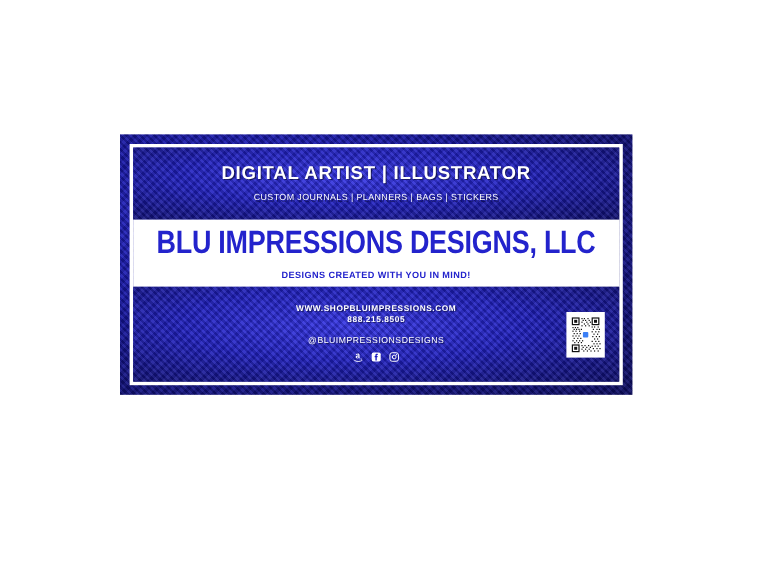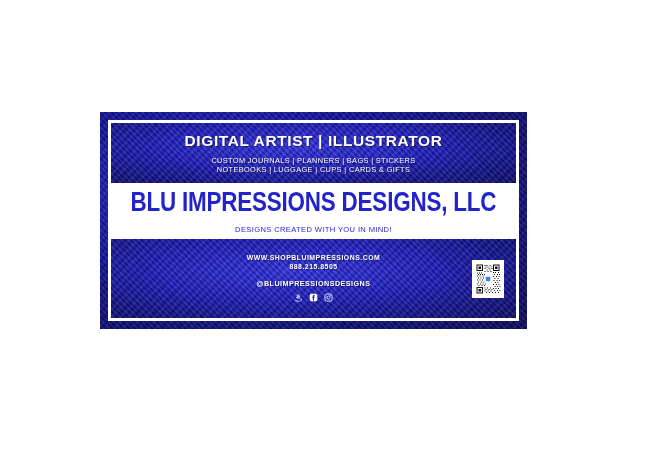--- a/index.html
+++ b/index.html
@@ -86,21 +86,21 @@
     font-weight:bold;
     letter-spacing:-0.2px;
     transform:scaleX(1.02) scaleY(1.22);
     transform-origin:center;
     white-space:nowrap;
     margin-bottom:7px;
   }
   .tagline{
     color:#2323cc;
     font-size:7.6px;
-    font-weight:normal;
+    font-weight:bold;
     letter-spacing:.35px;
     white-space:nowrap;
     margin-top:3px;
   }
 
   
   .band-footer{
     flex:1 1 auto;
     position:relative;
     display:flex;
@@ -127,21 +127,21 @@
     font-size:6.9px;
     font-weight:bold;
     letter-spacing:.5px;
     white-space:nowrap;
     margin-top:2px;
     text-shadow:1px 1px 0 rgba(0,0,0,.4);
   }
   .handle{
     color:#ffffff;
     font-size:7.2px;
-    font-weight:bold;
+    font-weight:normal;
     letter-spacing:.45px;
     white-space:nowrap;
     margin-top:9px;
     text-shadow:1px 1px 0 rgba(0,0,0,.4);
   }
   .socials{
     display:flex;
     gap:6px;
     align-items:center;
     margin-top:5px;
@@ -165,21 +165,20 @@
 </head>
 <body>
 
 <div class="card">
   <div class="card-inner">
 
     <div class="band-header blue-band">
       <div class="headline">DIGITAL ARTIST | ILLUSTRATOR</div>
       <div class="subline">
         <div>CUSTOM JOURNALS | PLANNERS | BAGS | STICKERS</div>
-        <div>NOTEBOOKS | LUGGAGE | CUPS | CARDS &amp; GIFTS</div>
       </div>
     </div>
 
     <div class="band-white">
       <div class="company">BLU IMPRESSIONS DESIGNS, LLC</div>
       <div class="tagline">DESIGNS CREATED WITH YOU IN MIND!</div>
     </div>
 
     <div class="band-footer blue-band">
       <div class="contact">

